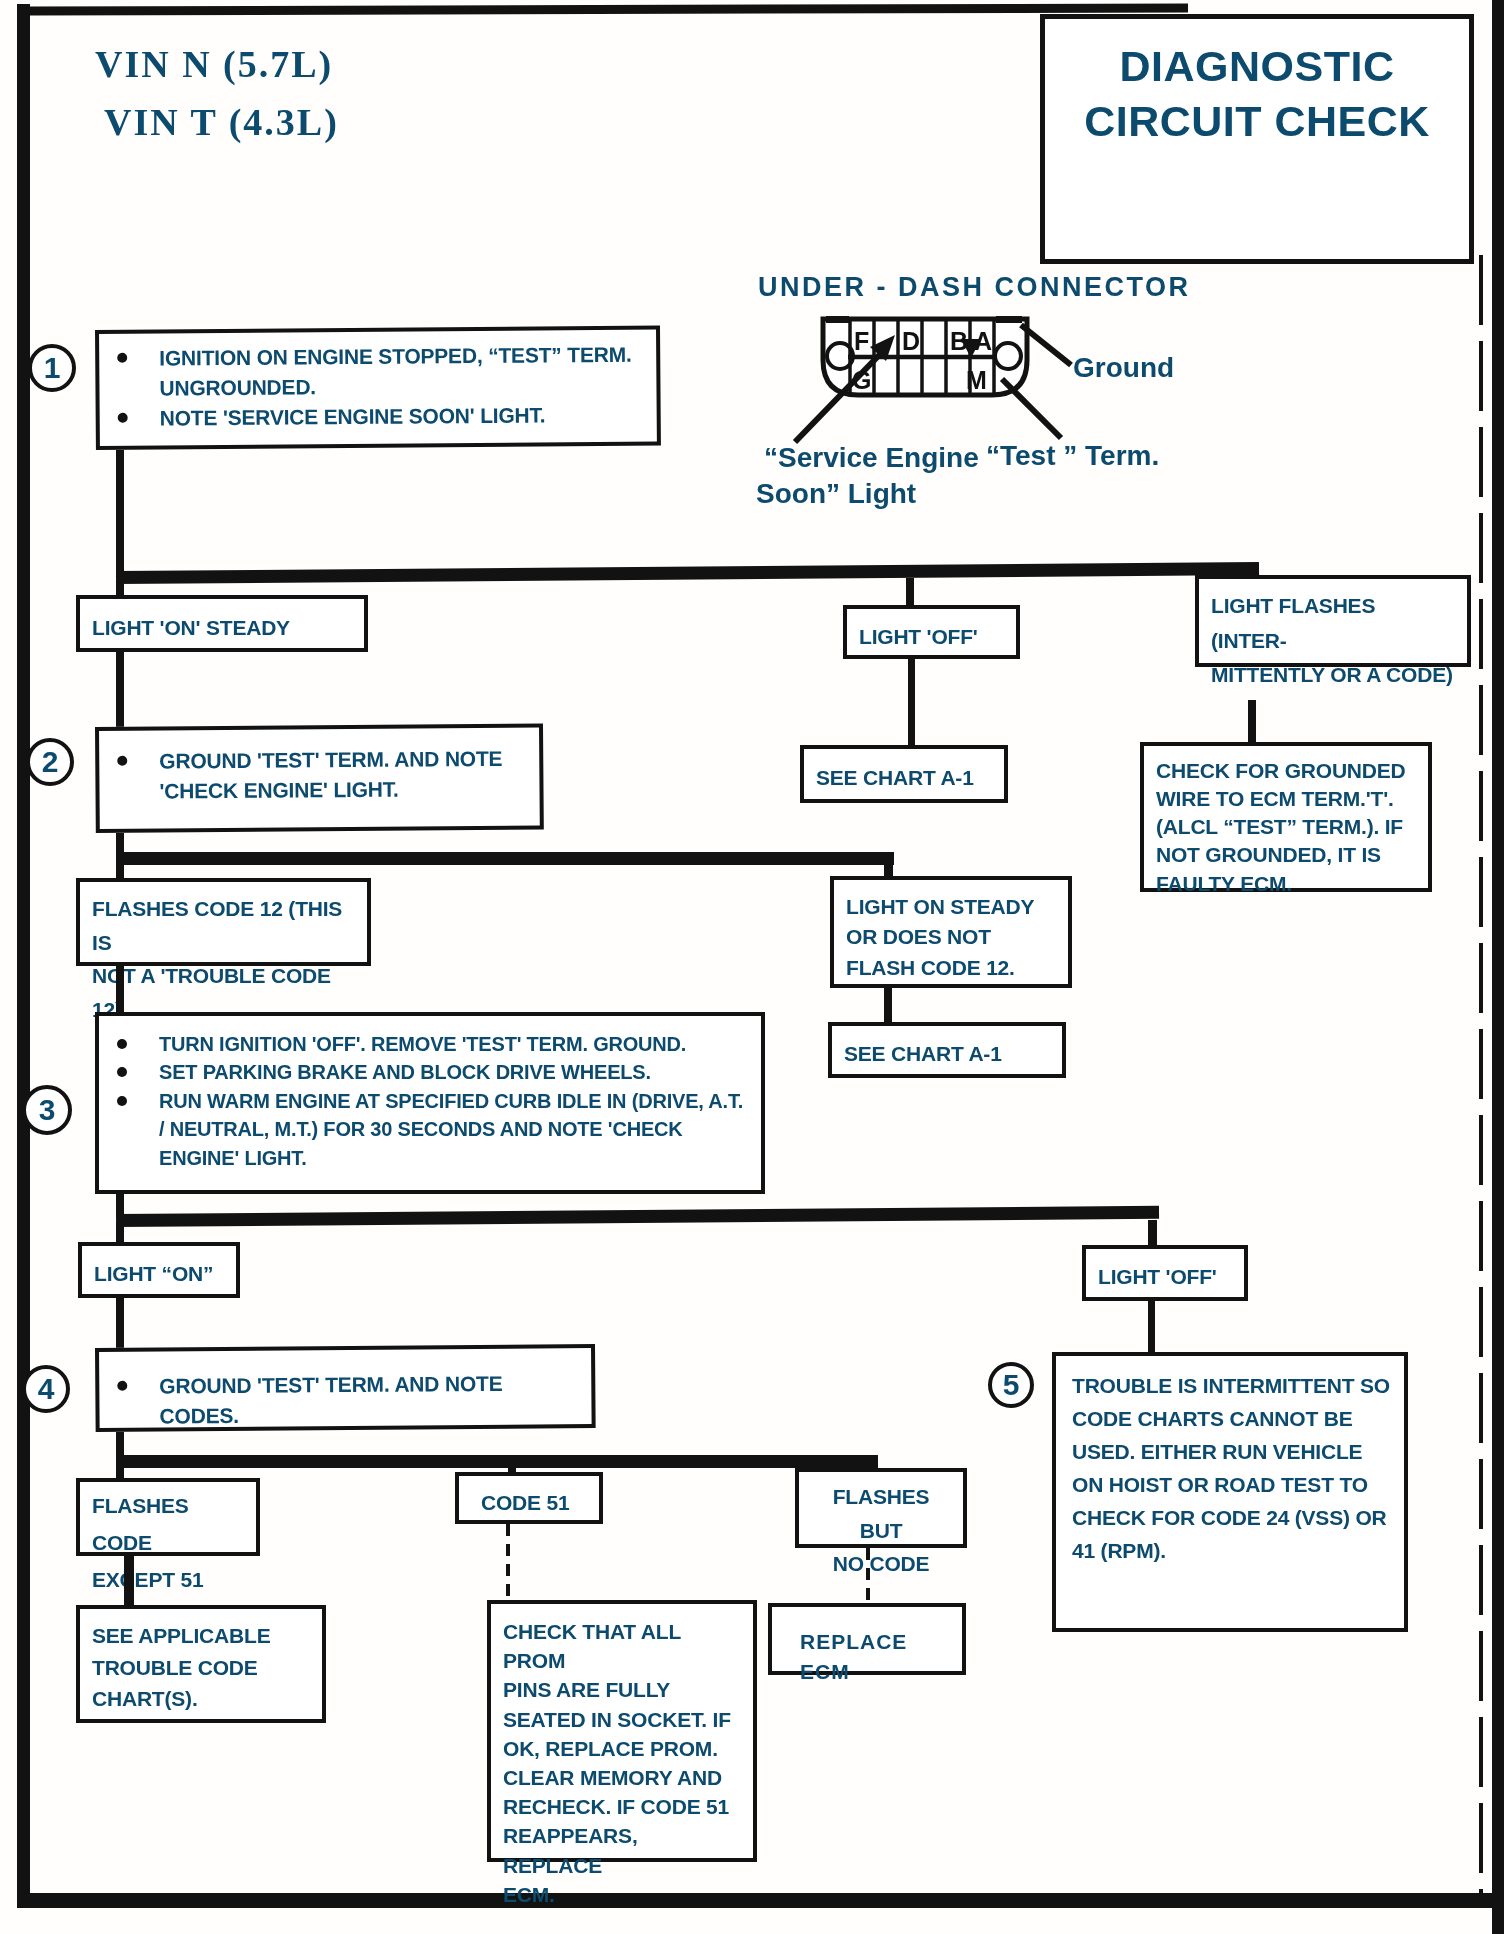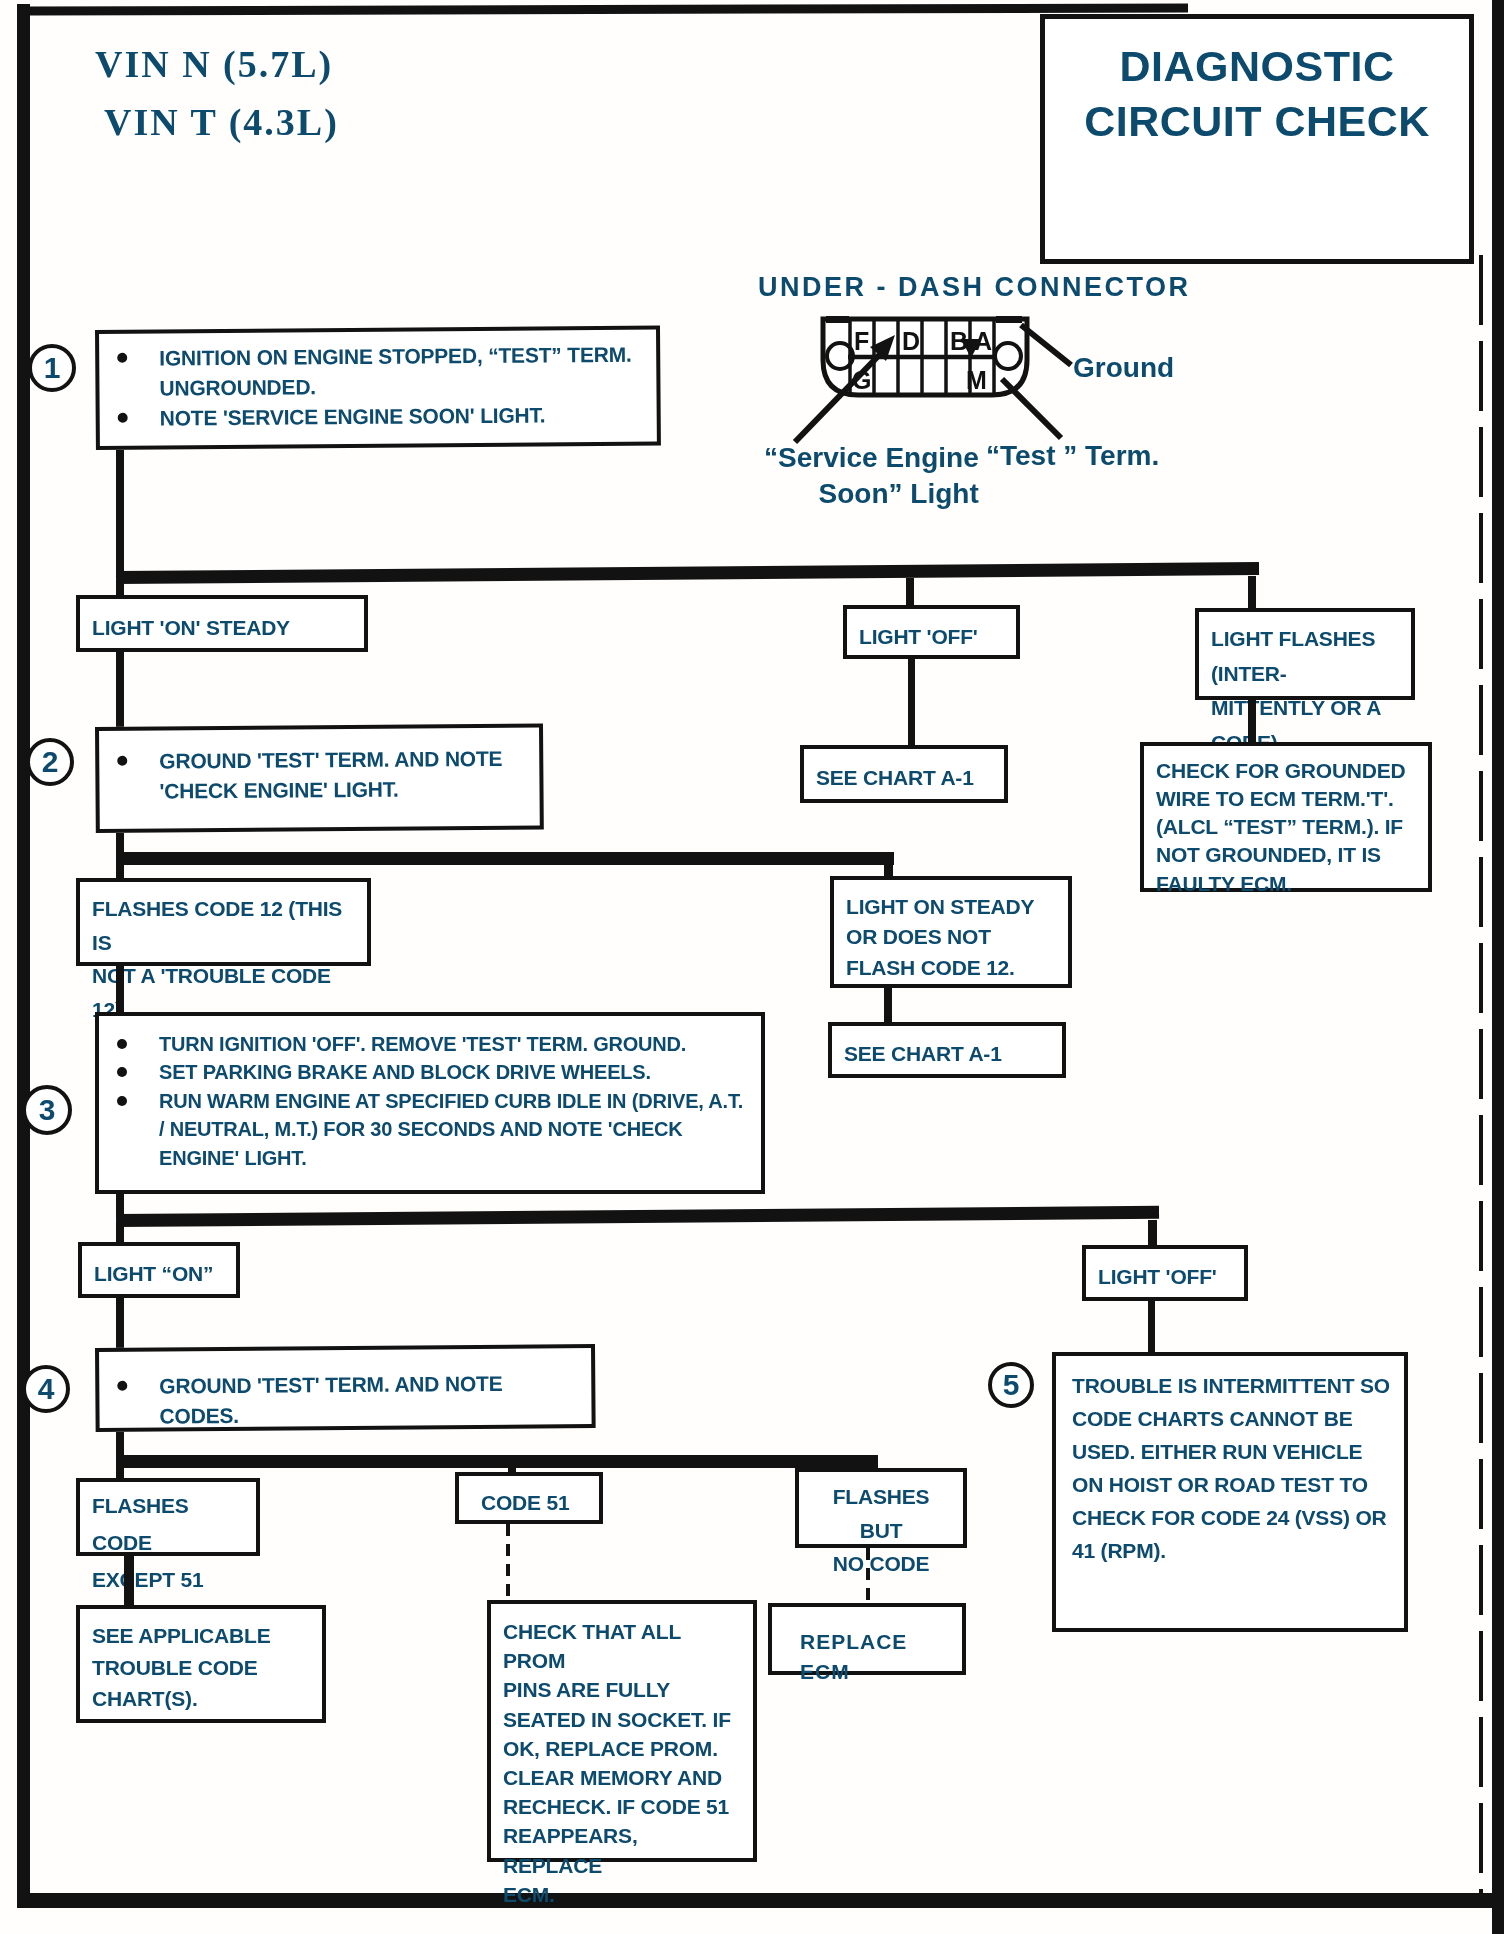--- a/index.html
+++ b/index.html
@@ -80,21 +80,21 @@
       <text x="226" y="134">M</text>
     </g>
     <line x1="55" y1="187" x2="146" y2="93" stroke="#121212" stroke-width="6"></line>
     <polygon points="155,80 130,92 146,106" fill="#121212"></polygon>
     <polygon points="221,84 241,84 231,103" fill="#121212"></polygon>
     <line x1="262" y1="124" x2="321" y2="183" stroke="#121212" stroke-width="6"></line>
     <line x1="281" y1="70" x2="331" y2="110" stroke="#121212" stroke-width="6"></line>
   </svg>
 
   <div class="abs lbl" style="left:1073px;top:352px;font-size:28px;">Ground</div>
-  <div class="abs lbl" style="left:764px;top:440px;font-size:28px;line-height:1.3;text-align:right;">
+  <div class="abs lbl" style="left:764px;top:440px;font-size:28px;line-height:1.3;">
     <div>“Service Engine</div>
     <div style="margin-left:-8px;">Soon” Light</div>
   </div>
   <div class="abs lbl" style="left:986px;top:440px;font-size:28px;">“Test ” Term.</div>
 
   <div class="abs circle-num" style="left:28px;top:344px;width:48px;height:48px;">1</div>
   <div class="abs fbox tilt" style="left:95px;top:330px;width:565px;height:120px;">
     <div class="brow">
         <span class="bdot"></span>
       <span class="btxt">IGNITION ON ENGINE STOPPED, “TEST” TERM. UNGROUNDED.</span>
@@ -106,21 +106,21 @@
   </div>
 
   <div class="abs ink vline" style="left:116px;top:450px;height:128px;"></div>
   <div class="abs ink hbar tilt" style="left:116px;top:571px;width:1143px;"></div>
   <div class="abs ink vline" style="left:116px;top:580px;height:18px;"></div>
   <div class="abs ink vline" style="left:906px;top:578px;height:30px;"></div>
   <div class="abs ink vline" style="left:1248px;top:576px;height:35px;"></div>
 
   <div class="abs fbox" style="left:76px;top:595px;width:292px;height:57px;padding-top:14px;">LIGHT 'ON' STEADY</div>
   <div class="abs fbox" style="left:843px;top:605px;width:177px;height:54px;padding-top:13px;">LIGHT 'OFF'</div>
-  <div class="abs fbox" style="left:1195px;top:608px;width:220px;height:92px;line-height:1.65;">
+  <div class="abs fbox" style="left:1195px;top:575px;width:276px;height:92px;line-height:1.65;">
     <div>LIGHT FLASHES (INTER-</div>
     <div>MITTENTLY OR A CODE)</div>
   </div>
 
   <div class="abs ink vline" style="left:116px;top:652px;height:76px;"></div>
   <div class="abs circle-num" style="left:26px;top:738px;width:48px;height:48px;">2</div>
   <div class="abs fbox tilt" style="left:95px;top:727px;width:448px;height:106px;padding-top:16px;">
     <div class="brow">
         <span class="bdot"></span>
       <span class="btxt">GROUND 'TEST' TERM. AND NOTE 'CHECK ENGINE' LIGHT.</span>

